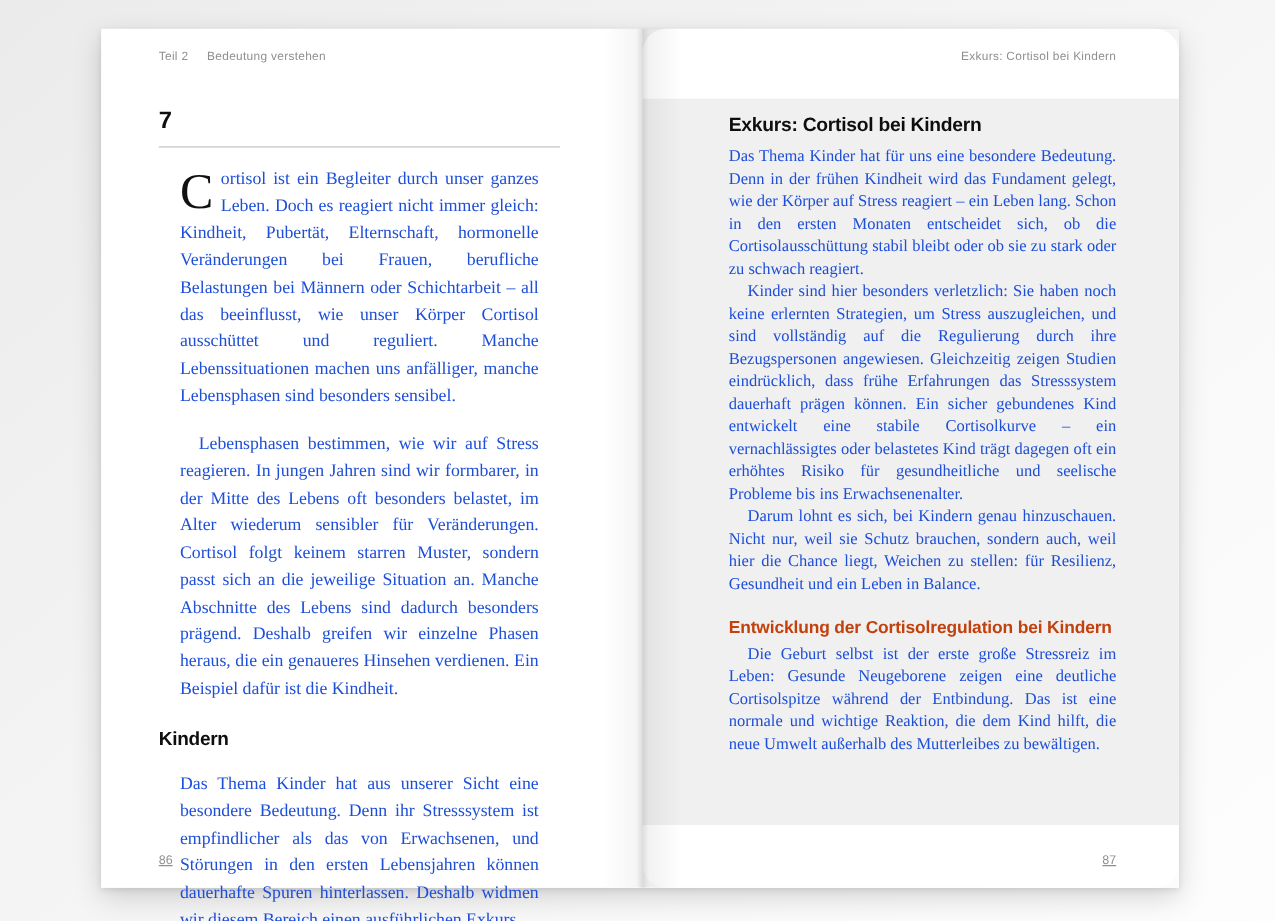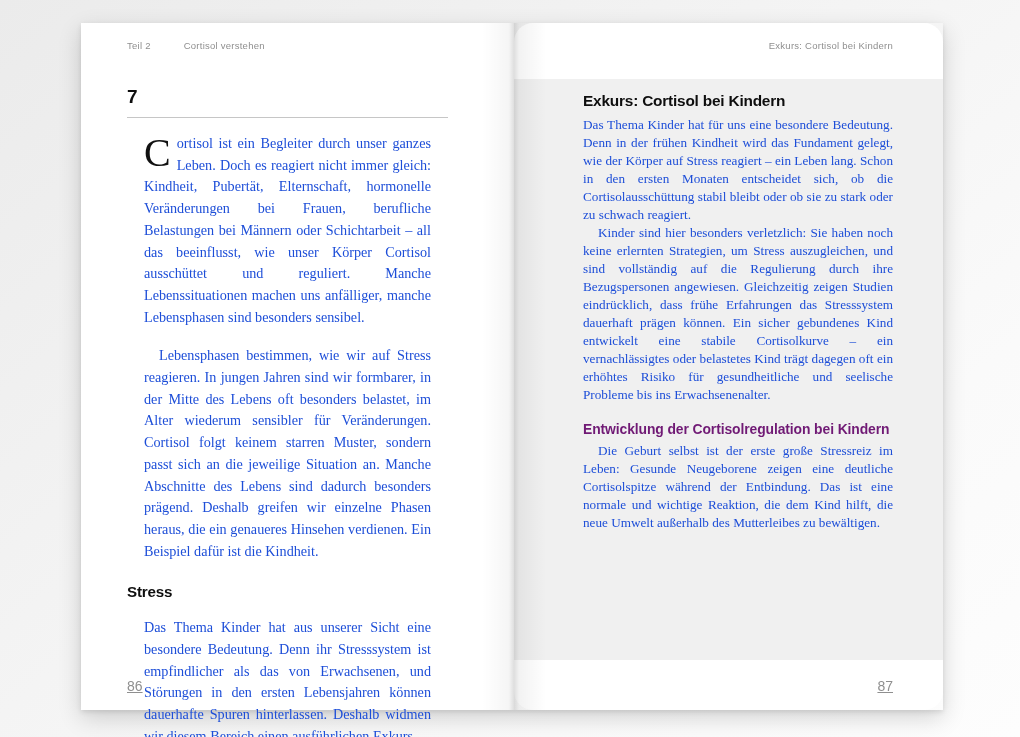--- a/index.html
+++ b/index.html
@@ -50,21 +50,21 @@
   
   .running-header {
     margin-top: 17px;
     font-size: 9.5px;
     line-height: 11px;
     letter-spacing: 0.25px;
     color: #8f8f8f;
   }
   .rh-left  { margin-left: 46px; }
   .rh-right { margin-right: 50px; text-align: right; }
-  .rh-part  { margin-right: 33px; }
+  .rh-part  { margin-right: 15px; }
 
   
   .lp-content { margin: 0 66px 0 46px; }
 
   .chapter {
     display: flex;
     margin-top: 36px;
     color: #0e0e0e;
   }
   .chapter-number {
@@ -120,21 +120,21 @@
     line-height: 17px;
     font-weight: bold;
     letter-spacing: -0.2px;
     color: #0e0e0e;
     margin: 21px 0 7px 0;
   }
 
   .page-number {
     position: absolute;
     bottom: 16px;
-    font-size: 14px;
+    font-size: 10px;
     color: #8f8f8f;
     text-decoration: underline;
   }
   .pn-left  { left: 46px; }
   .pn-right { right: 50px; }
 
   
   .excursus-box {
     margin-top: 28px;
     background: #f0f0f0;
@@ -158,59 +158,60 @@
     line-height: 18px;
     margin: 0;
   }
 
   .excursus-subheading {
     font-family: "Liberation Sans", sans-serif;
     font-size: 13.9px;
     line-height: 16px;
     font-weight: bold;
     letter-spacing: -0.1px;
-    color: #701a75;
+    color: #c2410c;
     margin: 17px 0 5px 0;
   }
 </style>
 </head>
 <body>
 
 <div class="spread">
 
   <div class="page page-left">
     <div class="running-header rh-left">
-      <span class="rh-part">Teil 2</span><span>Cortisol verstehen</span>
+      <span class="rh-part">Teil 2</span><span>Bedeutung verstehen</span>
     </div>
 
     <div class="lp-content">
       <div class="chapter">
         <div class="chapter-number">7</div>
       </div>
 
       <hr class="chapter-rule">
 
       <p class="serif dropcap first">Cortisol ist ein Begleiter durch unser ganzes Leben. Doch es reagiert nicht immer gleich: Kindheit, Pubertät, Elternschaft, hormonelle Veränderungen bei Frauen, berufliche Belastungen bei Männern oder Schichtarbeit – all das beeinflusst, wie unser Körper Cortisol ausschüttet und reguliert. Manche Lebenssituationen machen uns anfälliger, manche Lebensphasen sind besonders sensibel.</p>
       <p class="serif ind">Lebensphasen bestimmen, wie wir auf Stress reagieren. In jungen Jahren sind wir formbarer, in der Mitte des Lebens oft besonders belastet, im Alter wiederum sensibler für Veränderungen. Cortisol folgt keinem starren Muster, sondern passt sich an die jeweilige Situation an. Manche Abschnitte des Lebens sind dadurch besonders prägend. Deshalb greifen wir einzelne Phasen heraus, die ein genaueres Hinsehen verdienen. Ein Beispiel dafür ist die Kindheit.</p>
 
-      <div class="section-heading">Stress</div>
+      <div class="section-heading">Kindern</div>
       <p class="serif">Das Thema Kinder hat aus unserer Sicht eine besondere Bedeutung. Denn ihr Stresssystem ist empfindlicher als das von Erwachsenen, und Störungen in den ersten Lebensjahren können dauerhafte Spuren hinterlassen. Deshalb widmen wir diesem Bereich einen ausführlichen Exkurs.</p>
     </div>
 
     <div class="page-number pn-left">86</div>
   </div>
 
   <div class="page page-right">
     <div class="running-header rh-right">Exkurs: Cortisol bei Kindern</div>
 
     <div class="excursus-box">
       <div class="excursus-heading">Exkurs: Cortisol bei Kindern</div>
 
       <p class="serif">Das Thema Kinder hat für uns eine besondere Bedeutung. Denn in der frühen Kindheit wird das Fundament gelegt, wie der Körper auf Stress reagiert – ein Leben lang. Schon in den ersten Monaten entscheidet sich, ob die Cortisolausschüttung stabil bleibt oder ob sie zu stark oder zu schwach reagiert.</p>
       <p class="serif ind">Kinder sind hier besonders verletzlich: Sie haben noch keine erlernten Strategien, um Stress auszugleichen, und sind vollständig auf die Regulierung durch ihre Bezugspersonen angewiesen. Gleichzeitig zeigen Studien eindrücklich, dass frühe Erfahrungen das Stresssystem dauerhaft prägen können. Ein sicher gebundenes Kind entwickelt eine stabile Cortisolkurve – ein vernachlässigtes oder belastetes Kind trägt dagegen oft ein erhöhtes Risiko für gesundheitliche und seelische Probleme bis ins Erwachsenenalter.</p>
+      <p class="serif ind">Darum lohnt es sich, bei Kindern genau hinzuschauen. Nicht nur, weil sie Schutz brauchen, sondern auch, weil hier die Chance liegt, Weichen zu stellen: für Resilienz, Gesundheit und ein Leben in Balance.</p>
 
       <div class="excursus-subheading">Entwicklung der Cortisolregulation bei Kindern</div>
 
       <p class="serif ind">Die Geburt selbst ist der erste große Stressreiz im Leben: Gesunde Neugeborene zeigen eine deutliche Cortisolspitze während der Entbindung. Das ist eine normale und wichtige Reaktion, die dem Kind hilft, die neue Umwelt außerhalb des Mutterleibes zu bewältigen.</p>
     </div>
 
     <div class="page-number pn-right">87</div>
   </div>
 
   <div class="gutter-shadow"></div>

